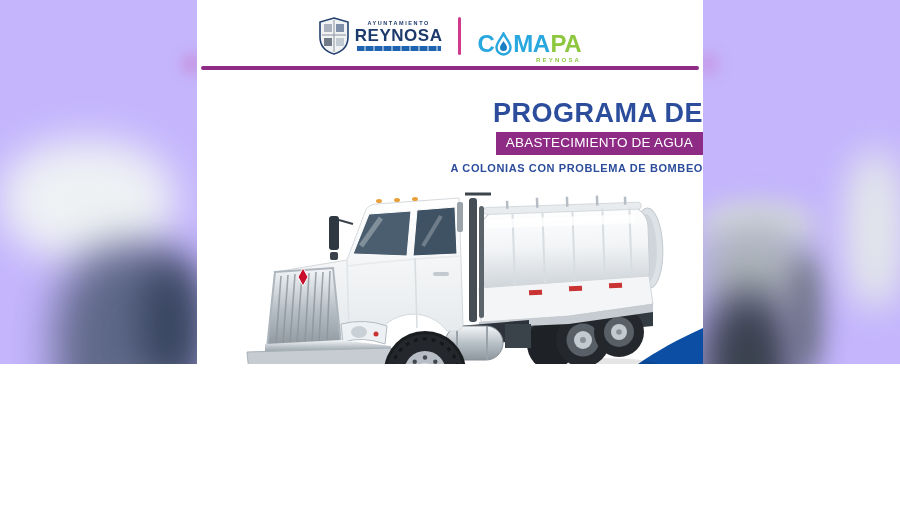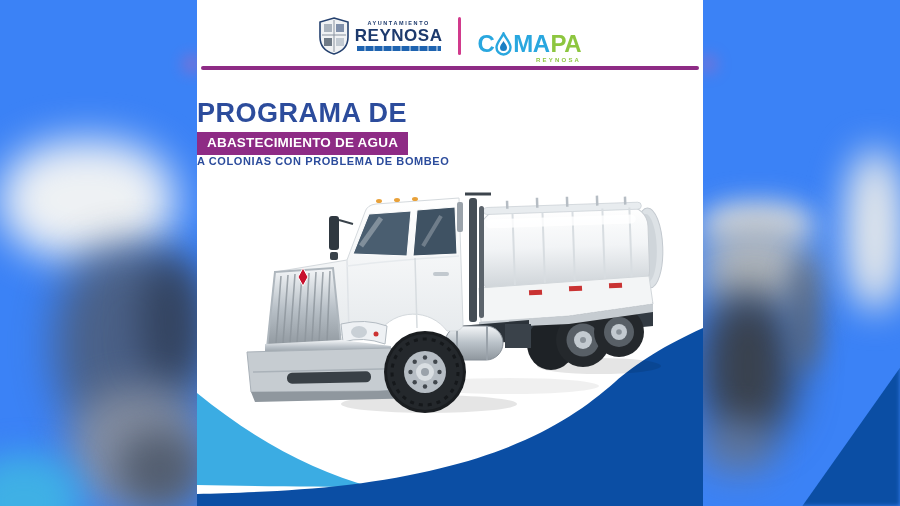--- a/index.html
+++ b/index.html
@@ -1,17 +1,17 @@
 <!DOCTYPE html>
 <html style="--title-blue: #2C4C9C; --highlight-purple: #8E2B85; --logo-divider-pink: #D13A8C; --swoosh-dark-blue: #0B4EA4; --swoosh-cyan: #3BACE3; --comapa-blue: #29A7DF; --comapa-green: #8DC63F; --reynosa-navy: #1D3A6D; --reynosa-banner-blue: #1E63B0;"><head>
 <meta charset="utf-8">
 <style>
   html,body{margin:0;padding:0;width:900px;height:506px;background:#fff;overflow:hidden;
     font-family:"Liberation Sans","DejaVu Sans",sans-serif;}
-  .stage{position:relative;width:900px;height:506px;overflow:hidden;background:#3b82f6;}
+  .stage{position:relative;width:900px;height:364px;overflow:hidden;background:#c4b5fd;}
 
   
   .backdrop{position:absolute;inset:0;}
   .blob{position:absolute;border-radius:45%;}
   .b-l-top{left:0;top:140px;width:175px;height:120px;background:#eef1f4;filter:blur(20px);}
   .b-l-cab{left:55px;top:245px;width:150px;height:200px;background:#4d5b74;filter:blur(22px);opacity:.85;}
   .b-l-cab2{left:140px;top:258px;width:62px;height:125px;background:#2e3c55;filter:blur(18px);opacity:.8;}
   .b-l-low{left:70px;top:390px;width:132px;height:118px;background:#8a91a0;filter:blur(20px);opacity:.9;}
   .b-l-low2{left:118px;top:430px;width:84px;height:80px;background:#4c5666;filter:blur(18px);opacity:.85;}
   .b-l-cyan{left:-32px;top:455px;width:112px;height:92px;background:#3fb0e5;filter:blur(16px);}
@@ -40,25 +40,25 @@
   .comapa{display:flex;flex-direction:column;line-height:1;}
   .comapa-row{display:flex;align-items:flex-end;gap:1px;}
   .comapa-letter{font-size:24px;font-weight:700;letter-spacing:-.5px;}
   .comapa-blue{color:var(--comapa-blue,#29A7DF);}
   .comapa-green{color:var(--comapa-green,#8DC63F);margin-top:22px;}
   .comapa-sub{font-size:6px;font-weight:700;letter-spacing:2.2px;color:var(--comapa-green,#8DC63F);
     align-self:flex-end;margin-top:1px;}
 
   .purple-line{width:498px;height:4px;margin:6px auto 0;border-radius:2px;background:var(--highlight-purple,#8E2B85);}
 
-  .title-block{text-align:left;margin-top:28px;line-height:1.15;}
+  .title-block{text-align:right;margin-top:28px;line-height:1.15;}
   .title-1{font-size:27px;font-weight:700;letter-spacing:.5px;color:var(--title-blue,#2C4C9C);}
   .title-2{display:inline-block;margin-top:3px;padding:3px 10px 4px;background:var(--highlight-purple,#8E2B85);
-    color:#fff;font-size:13.5px;font-weight:700;letter-spacing:.2px;}
-  .title-3{font-size:11px;font-weight:700;letter-spacing:.6px;color:var(--title-blue,#2C4C9C);}
+    color:#fff;font-size:13.5px;font-weight:400;letter-spacing:.2px;}
+  .title-3{margin-top:7px;font-size:11px;font-weight:700;letter-spacing:.6px;color:var(--title-blue,#2C4C9C);}
 
   .curves{position:absolute;left:0;bottom:0;width:506px;height:180px;display:block;}
   .truck{position:absolute;left:32px;top:176px;width:444px;height:238px;display:block;}
 </style>
 </head>
 <body>
 
 <div class="stage">
 
   <div class="backdrop">

